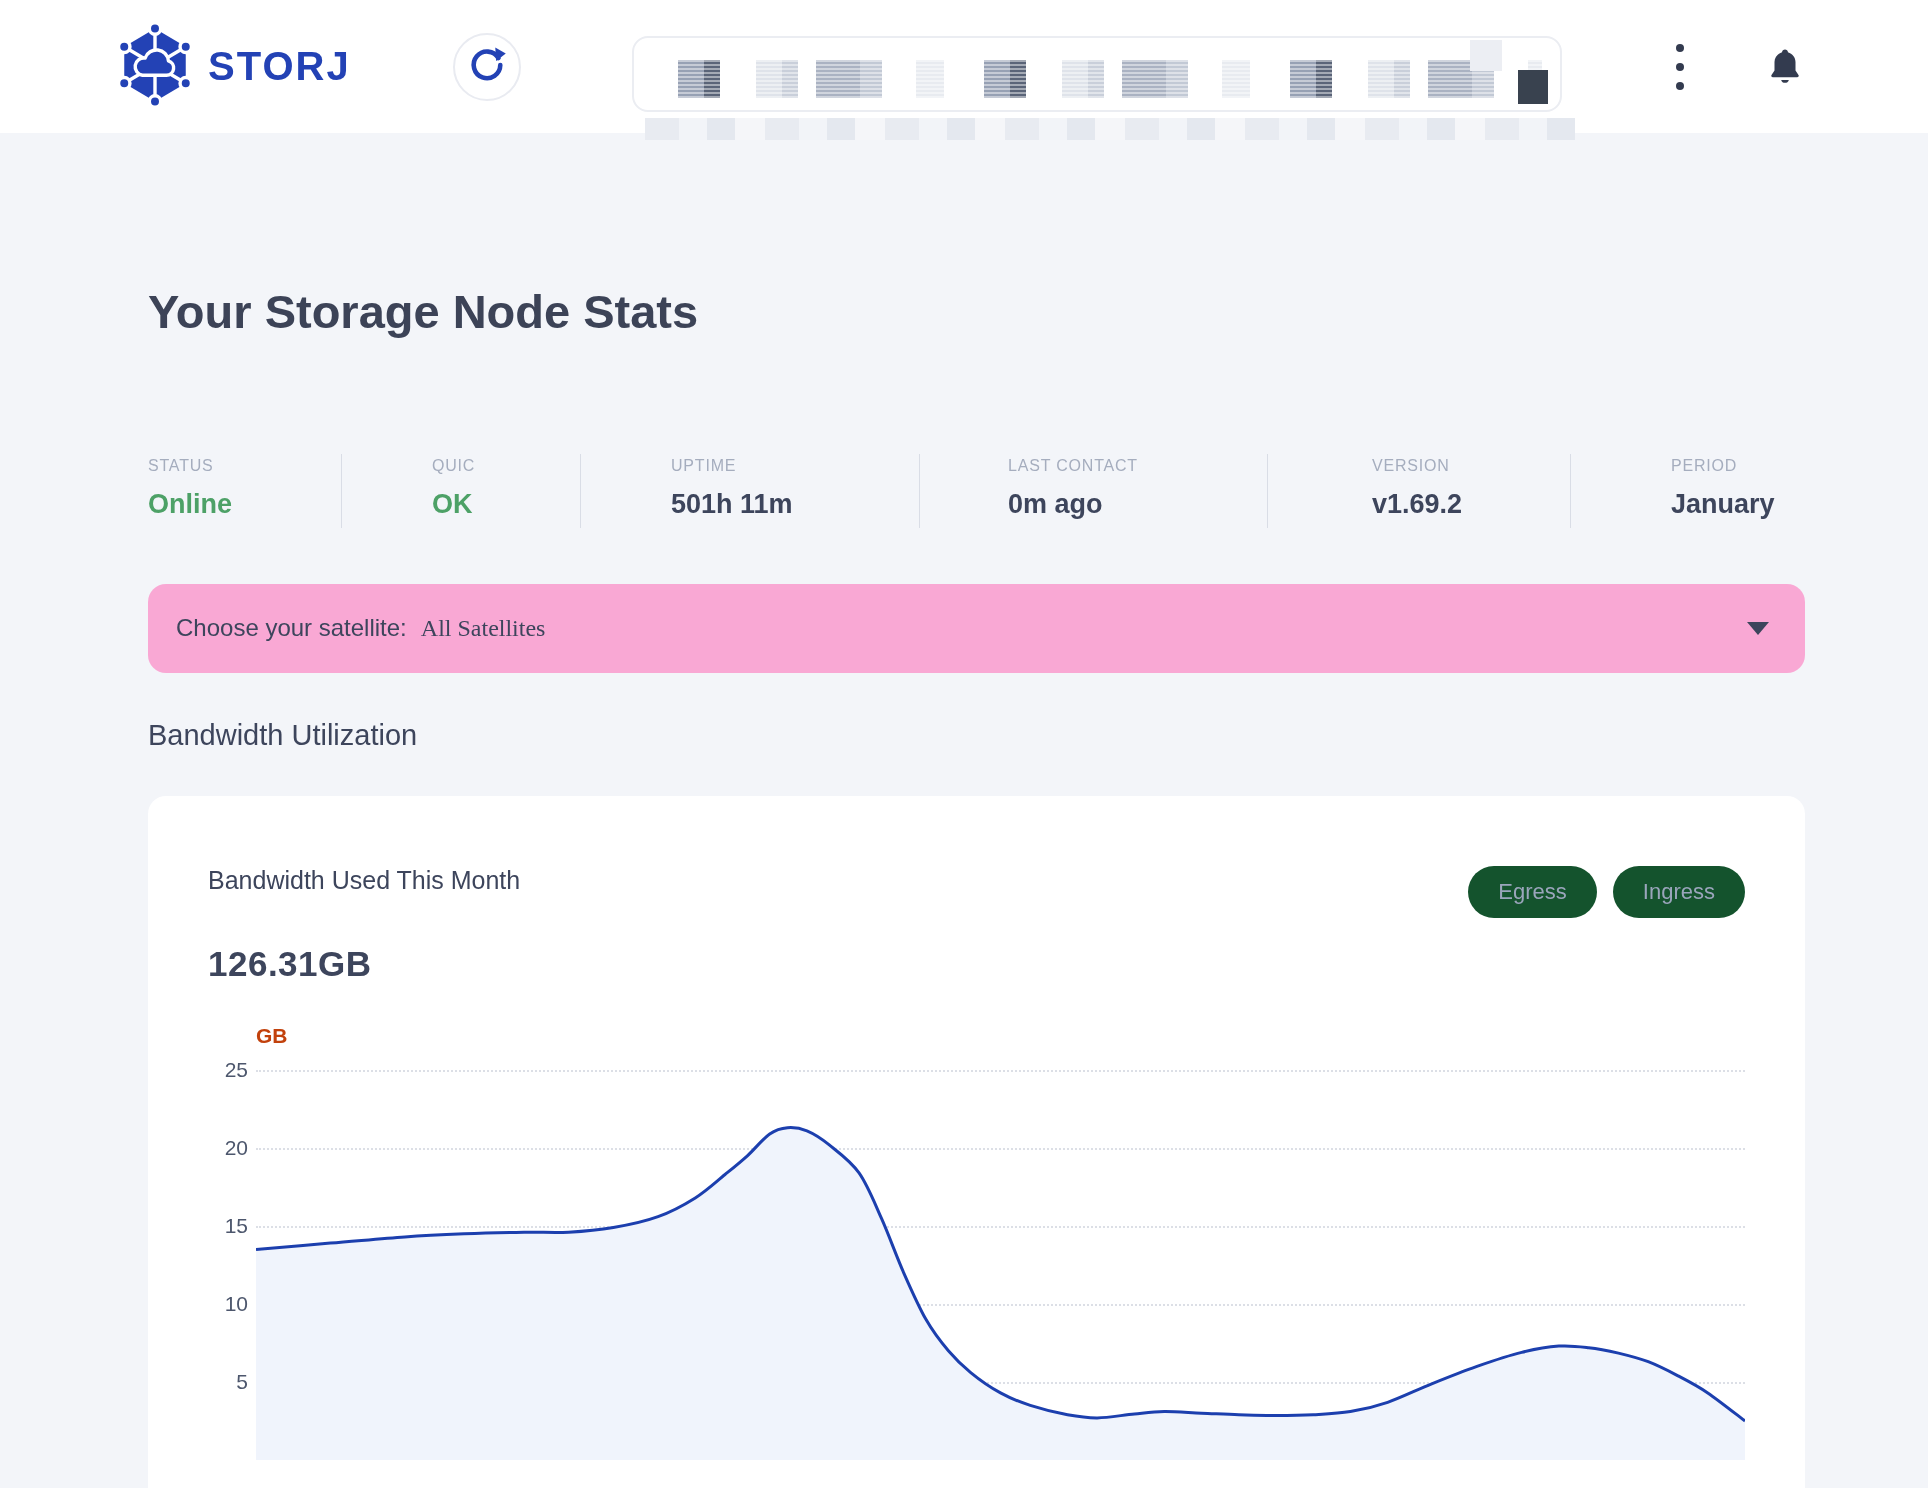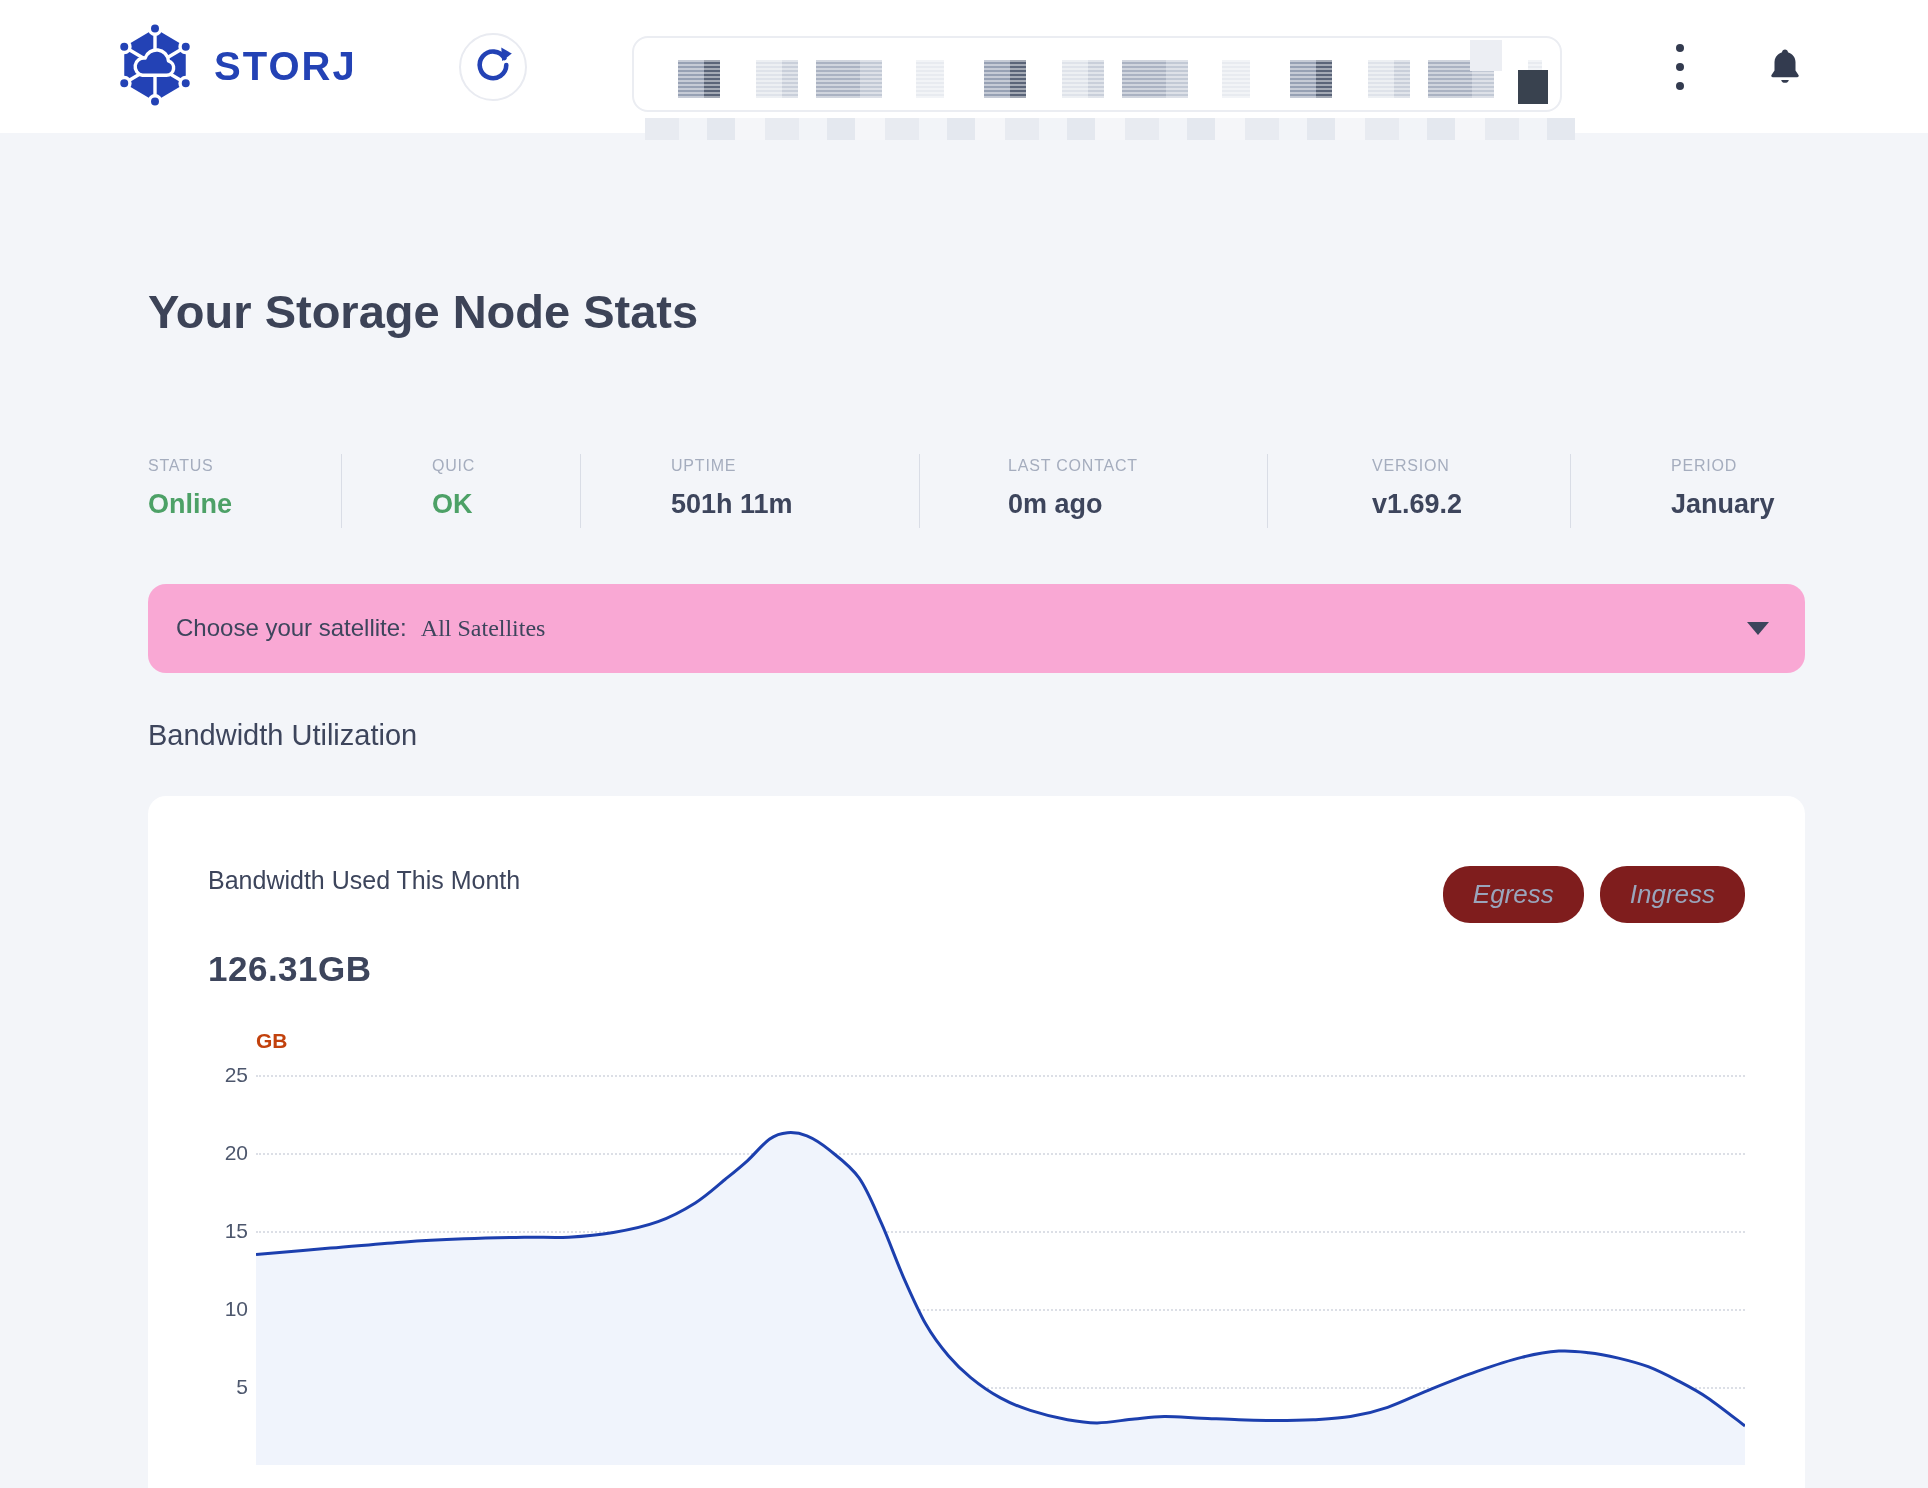--- a/index.html
+++ b/index.html
@@ -1,21 +1,21 @@
 <!DOCTYPE html>
 <html><head>
 <meta charset="utf-8">
 <style>
   * { margin:0; padding:0; box-sizing:border-box; }
   html,body { width:1928px; height:1488px; overflow:hidden; }
   body { font-family:"Liberation Sans", sans-serif; background:#f3f5f9; color:#3d455c; }
 
   
   .header { height:133px; background:#ffffff; display:flex; align-items:center; padding:0 122px 0 118px; position:relative; }
-  .brand { display:flex; align-items:center; gap:22px; }
+  .brand { display:flex; align-items:center; gap:16px; }
   .brand-word { font-size:40px; font-weight:800; letter-spacing:2px; color:#2342b5; }
   .refresh-btn { margin-left:102px; width:68px; height:68px; border-radius:50%; background:#ffffff; border:2px solid #e9ebf1; display:flex; align-items:center; justify-content:center; cursor:pointer; }
 
   .addr-bar { position:absolute; left:632px; top:36px; width:930px; height:76px; border:2px solid #ebedf2; border-radius:16px; background:#ffffff; }
   .mosaic-main { position:absolute; left:30px; right:18px; top:22px; height:38px;
     background-image:
       repeating-linear-gradient(0deg, rgba(255,255,255,.45) 0 2px, transparent 2px 4px),
       repeating-linear-gradient(90deg,
         rgba(255,255,255,0) 0 14px, #97a1b4 14px 40px, #5a6478 40px 56px, rgba(255,255,255,0) 56px 92px,
         #dfe3ea 92px 118px, #c9cfda 118px 134px, rgba(255,255,255,0) 134px 152px,
@@ -49,21 +49,21 @@
   .sat-label { font-size:24px; color:#3d455c; }
   .sat-value { font-size:24px; color:#3d455c; margin-left:14px;font-family:Liberation Serif, serif; }
   .caret { margin-left:auto; width:0; height:0; border-left:11px solid transparent; border-right:11px solid transparent; border-top:13px solid #3d455c; }
 
   .section-heading { margin-top:46px; font-size:29px; font-weight:500; color:#3d455c; }
 
   .card { margin-top:44px; height:780px; background:#ffffff; border-radius:18px; padding:70px 60px 0 60px; }
   .card-head { display:flex; align-items:flex-start; }
   .card-title { font-size:25px; font-weight:500; color:#3d455c; }
   .pills { margin-left:auto; display:flex; gap:16px; }
-  .pill { background:#7f1d1d; color:#9aa5bb; font-size:26px; padding:13px 30px; border-radius:27px; cursor:pointer;font-style:italic; }
+  .pill { background:#14532d; color:#9aa5bb; font-size:22px; padding:13px 30px; border-radius:27px; cursor:pointer; }
   .big-number { margin-top:26px; font-size:35px; font-weight:800; color:#3d455c; letter-spacing:.5px; }
   .unit-label { margin-top:40px; font-size:21px; font-weight:700; color:#c2410c;margin-left:48px; }
 
   .chart { margin-top:2px; display:flex; height:410px; }
   .yaxis { flex:none; width:40px; position:relative; }
   .ytick { position:absolute; right:0; transform:translateY(-50%); font-size:21px; color:#4d576d; font-weight:500; }
   .plot { flex:1; margin-left:8px; position:relative; }
   .gridline { position:absolute; left:0; right:0; border-top:2px dotted #dcdfe6; }
   .g25,.t25{top:4.87%} .g20,.t20{top:23.9%} .g15,.t15{top:42.93%} .g10,.t10{top:61.96%} .g5,.t5{top:80.99%}
   .plot svg { position:absolute; inset:0; width:100%; height:100%; }

